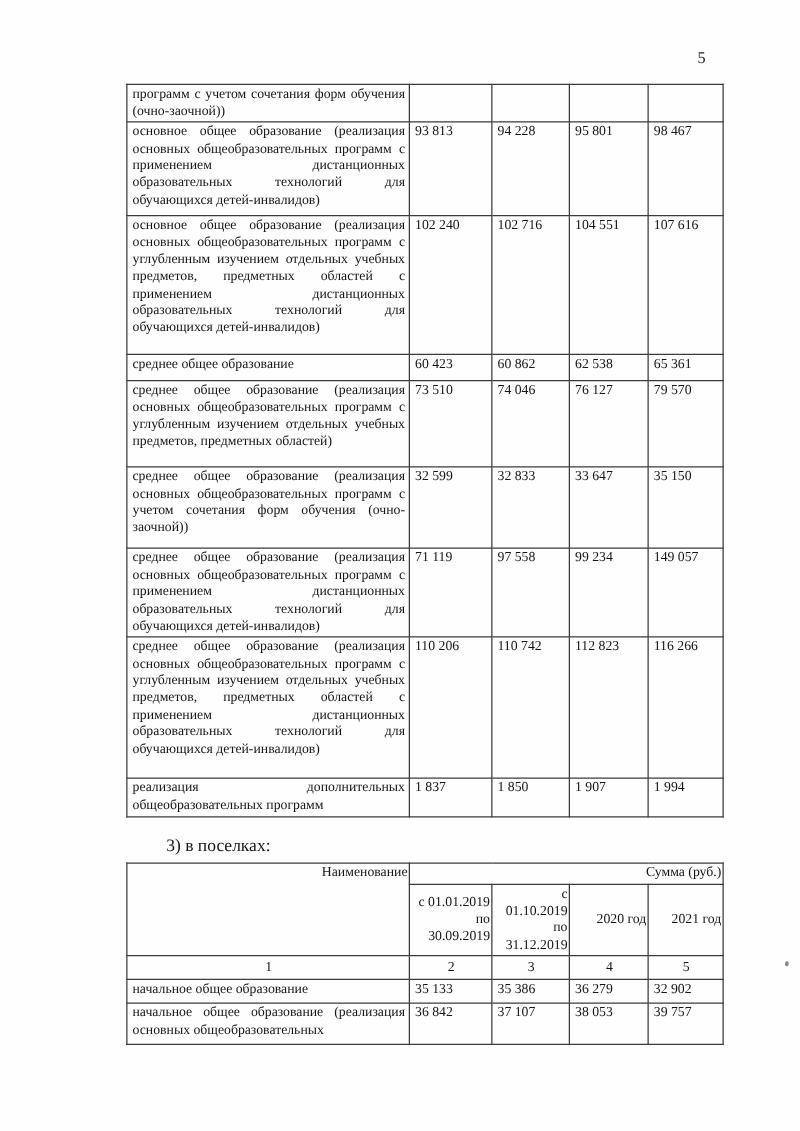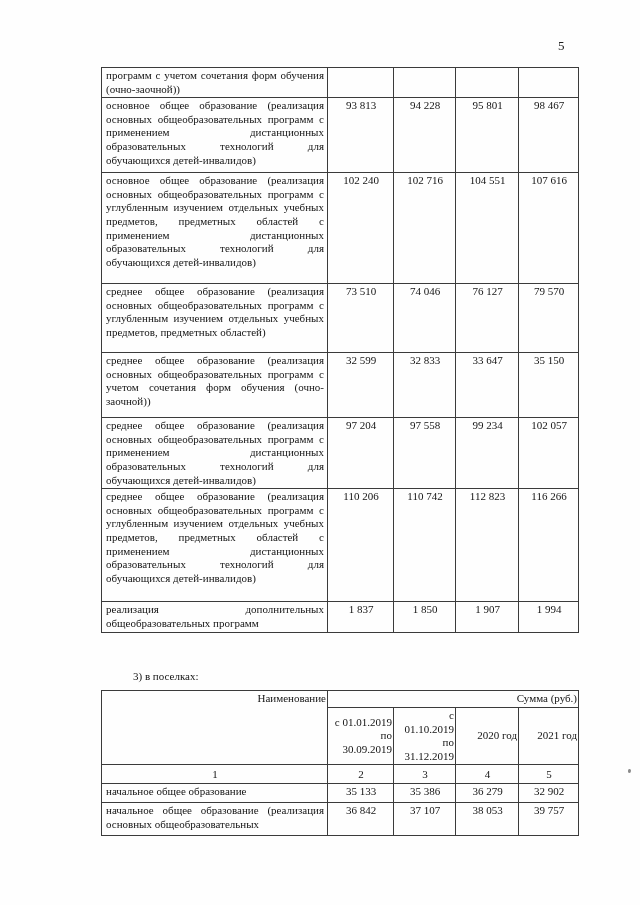--- a/index.html
+++ b/index.html
@@ -29,38 +29,38 @@
   table.doc-table td {
     border: 1px solid #3b3b3b;
     font-size: 11px;
     line-height: 13.6px;
     color: #141414;
     vertical-align: top;
     padding: 1px 3px 1px 4px;
     overflow: hidden;
   }
   td.name-cell { text-align: justify; }
-  td.num-cell  { text-align: center; padding-top: 2px; }
+  td.num-cell  { text-align: left; padding-top: 2px; }
   
   .tbl1 { top: 67px; border-radius: 18px; }
   .tbl1 tr.r0 td { height: 26px; }
   .tbl1 tr.r1 td { height: 72px; }
   .tbl1 tr.r2 td { height: 108px; }
   .tbl1 tr.r3 td { height: 18px; }
   .tbl1 tr.r4 td { height: 66px; }
   .tbl1 tr.r5 td { height: 62px; }
   .tbl1 tr.r6 td { height: 68px; }
   .tbl1 tr.r7 td { height: 110px; }
   .tbl1 tr.r8 td { height: 28px; }
   
   .section-heading {
     position: absolute;
     top: 670px;
     left: 133px;
-    font-size: 11px;
+    font-size: 14px;
     color: #141414;
   }
   
   .tbl2 { top: 690px; }
   .tbl2 td.hdr {
     text-align: right;
     vertical-align: middle;
     white-space: pre-line;
     padding: 1px 1px;
   }
@@ -111,40 +111,47 @@
         <td class="num-cell">95 801</td>
         <td class="num-cell">98 467</td>
       </tr>
       <tr class="r2">
         <td class="name-cell">основное общее образование (реализация основных общеобразовательных программ с углубленным изучением отдельных учебных предметов, предметных областей с применением дистанционных образовательных технологий для обучающихся детей-инвалидов)</td>
         <td class="num-cell">102 240</td>
         <td class="num-cell">102 716</td>
         <td class="num-cell">104 551</td>
         <td class="num-cell">107 616</td>
       </tr>
+      <tr class="r3">
+        <td class="name-cell">среднее общее образование</td>
+        <td class="num-cell">60 423</td>
+        <td class="num-cell">60 862</td>
+        <td class="num-cell">62 538</td>
+        <td class="num-cell">65 361</td>
+      </tr>
       <tr class="r4">
         <td class="name-cell">среднее общее образование (реализация основных общеобразовательных программ с углубленным изучением отдельных учебных предметов, предметных областей)</td>
         <td class="num-cell">73 510</td>
         <td class="num-cell">74 046</td>
         <td class="num-cell">76 127</td>
         <td class="num-cell">79 570</td>
       </tr>
       <tr class="r5">
         <td class="name-cell">среднее общее образование (реализация основных общеобразовательных программ с учетом сочетания форм обучения (очно-заочной))</td>
         <td class="num-cell">32 599</td>
         <td class="num-cell">32 833</td>
         <td class="num-cell">33 647</td>
         <td class="num-cell">35 150</td>
       </tr>
       <tr class="r6">
         <td class="name-cell">среднее общее образование (реализация основных общеобразовательных программ с применением дистанционных образовательных технологий для обучающихся детей-инвалидов)</td>
-        <td class="num-cell">97 204</td>
+        <td class="num-cell">71 119</td>
         <td class="num-cell">97 558</td>
         <td class="num-cell">99 234</td>
-        <td class="num-cell">102 057</td>
+        <td class="num-cell">149 057</td>
       </tr>
       <tr class="r7">
         <td class="name-cell">среднее общее образование (реализация основных общеобразовательных программ с углубленным изучением отдельных учебных предметов, предметных областей с применением дистанционных образовательных технологий для обучающихся детей-инвалидов)</td>
         <td class="num-cell">110 206</td>
         <td class="num-cell">110 742</td>
         <td class="num-cell">112 823</td>
         <td class="num-cell">116 266</td>
       </tr>
       <tr class="r8">
         <td class="name-cell">реализация дополнительных общеобразовательных программ</td>

